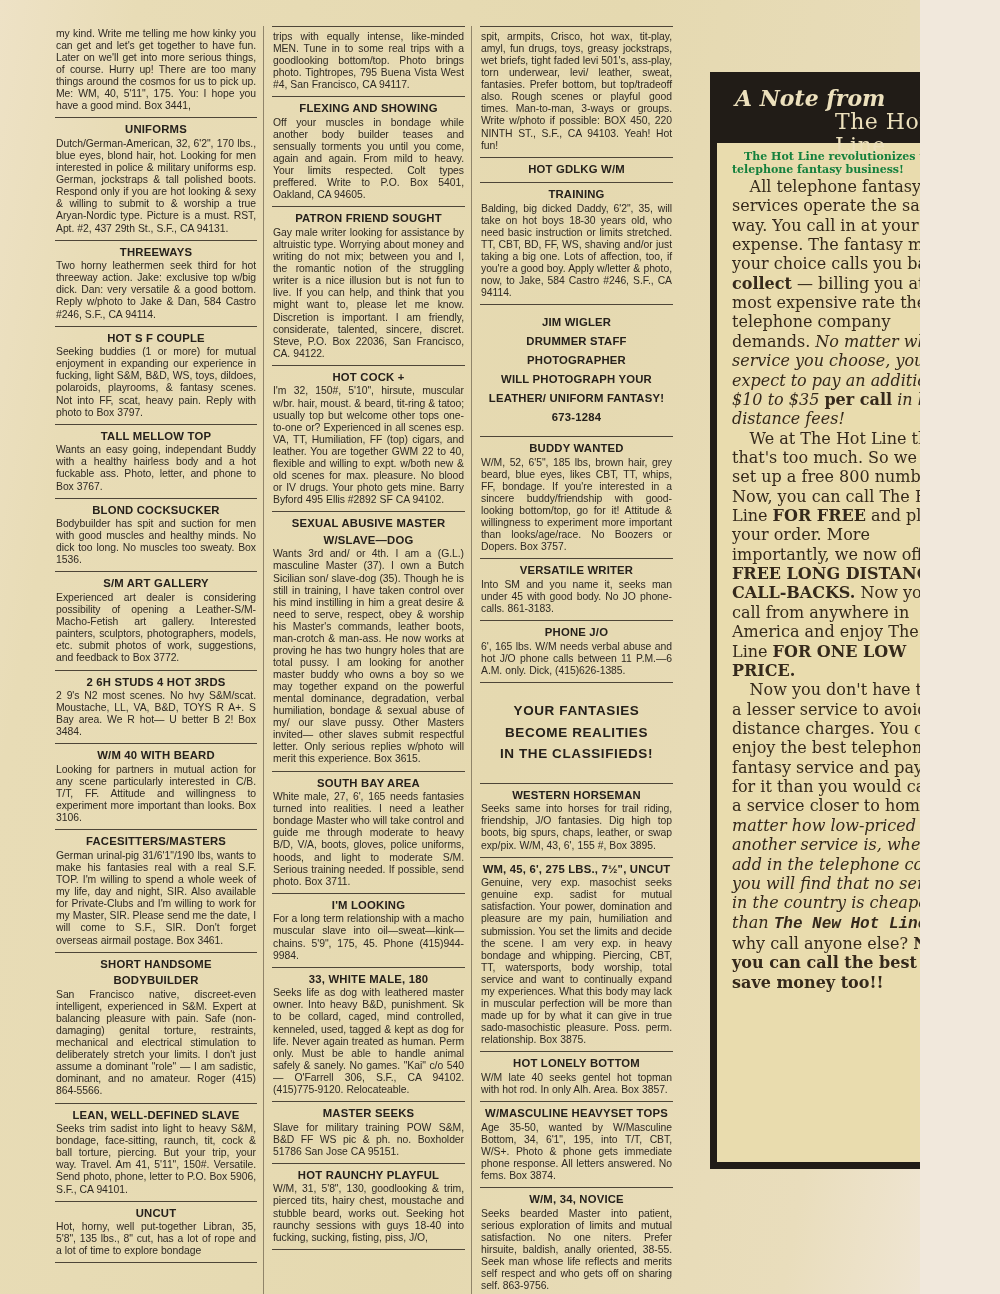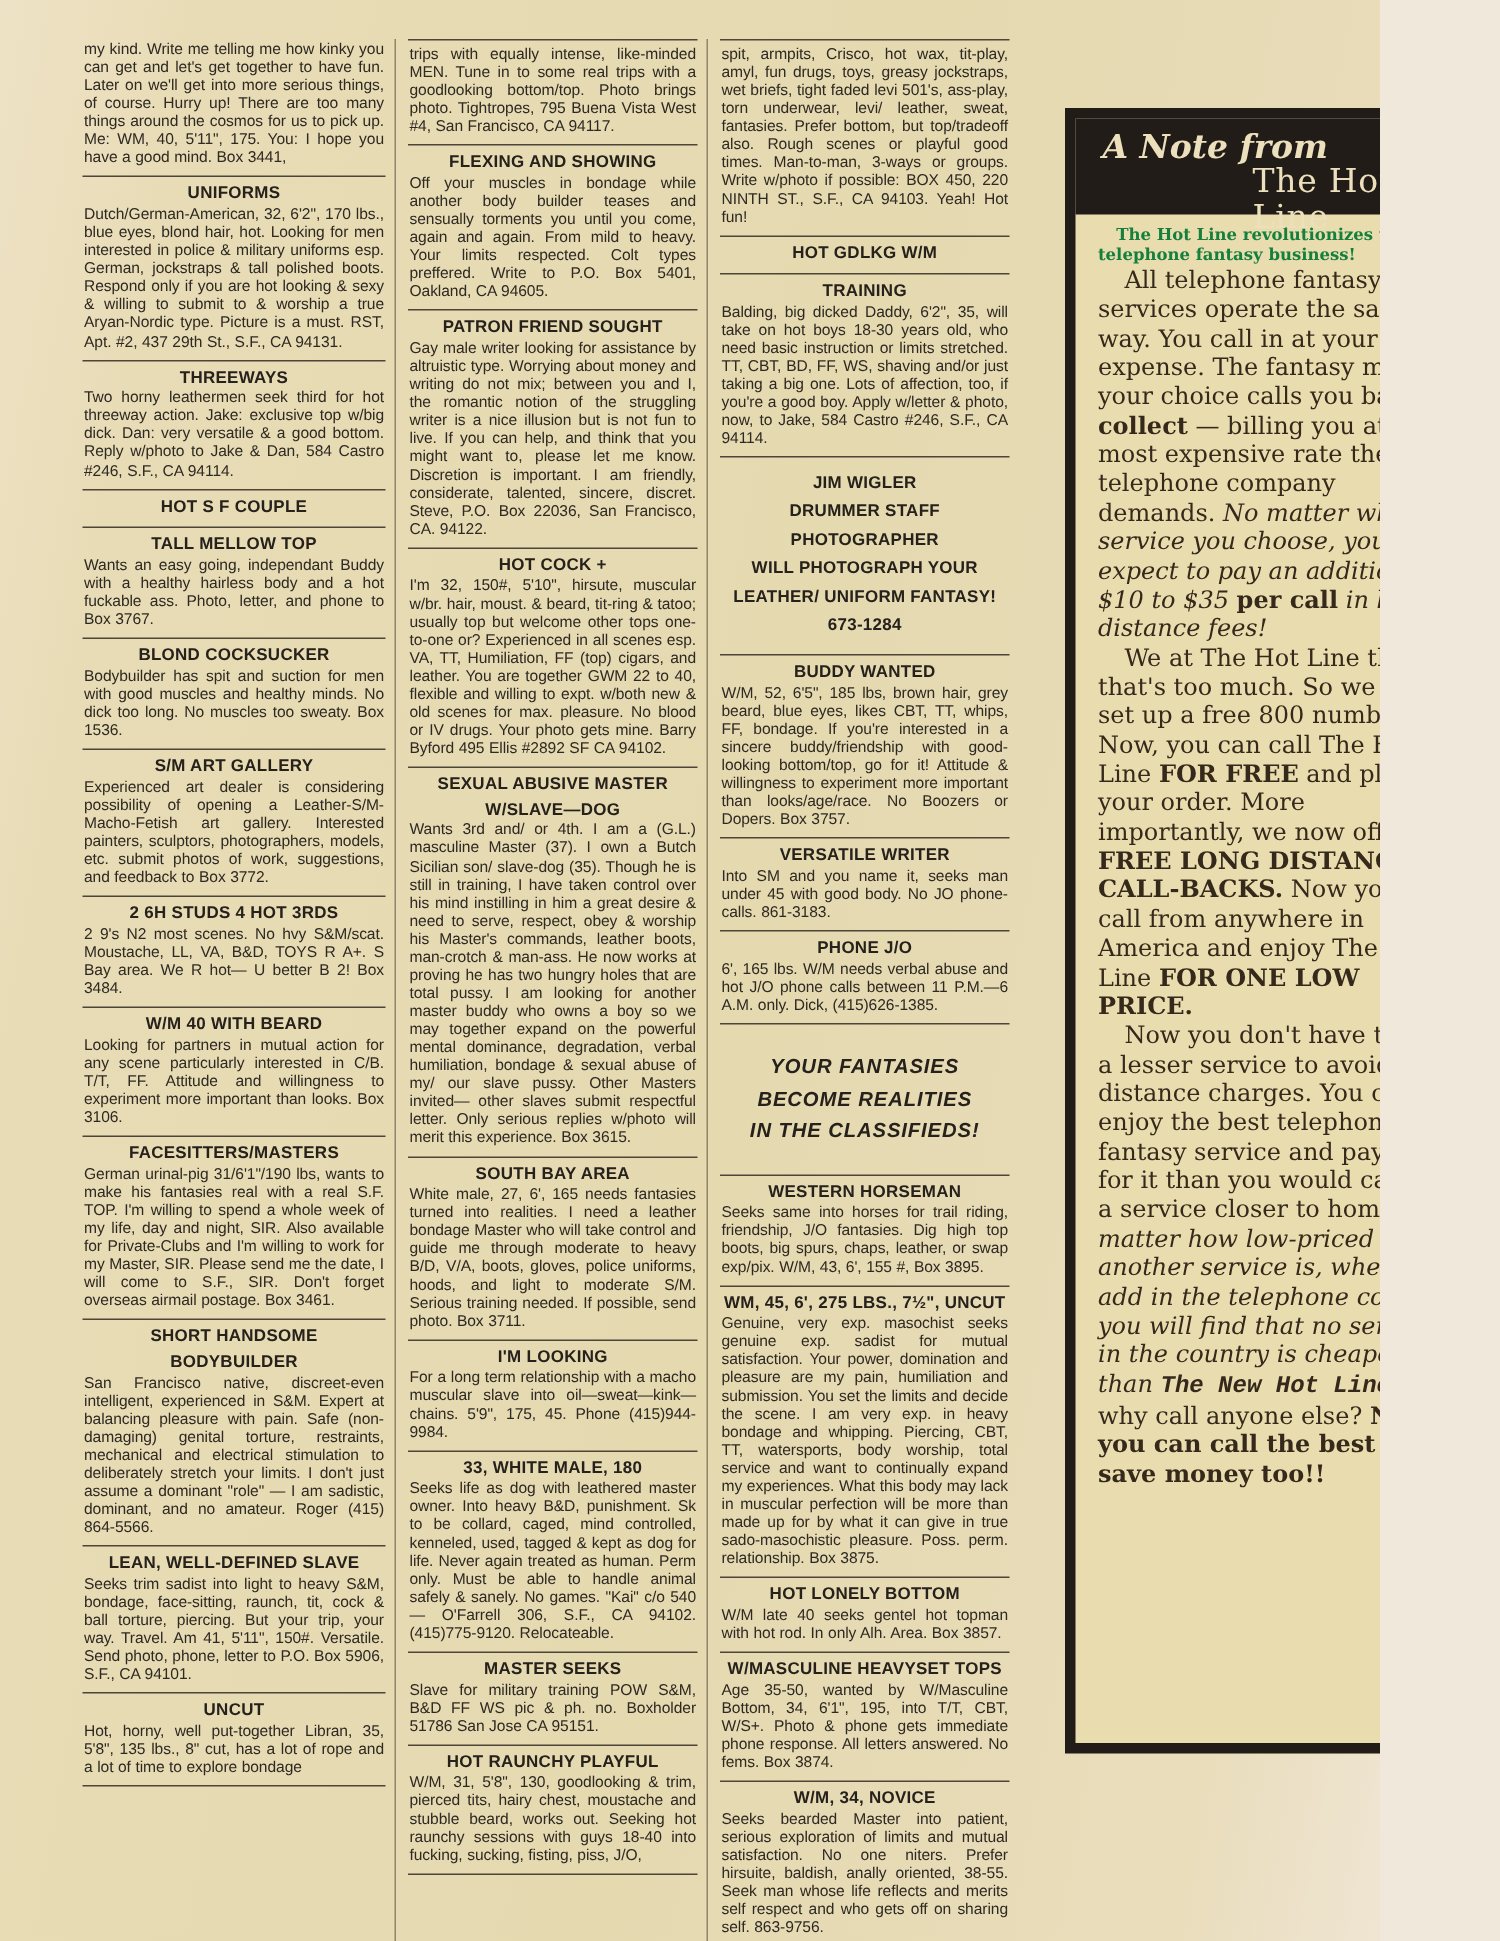--- a/index.html
+++ b/index.html
@@ -16,21 +16,21 @@
   .ad.top-rule{border-top:1px solid #4d4538;padding-top:4px;}
   .ad-heading{
     font-weight:bold;text-align:center;font-size:11.3px;line-height:1.3;
     letter-spacing:.2px;margin:2px 0 1px;color:#26211b;
   }
   .ad-body{
     font-size:10.4px;line-height:1.16;text-align:justify;letter-spacing:-.05px;
     word-spacing:.02em;color:#2e2922;
   }
   .ad.promo{padding:16px 0 18px;}
-  .ad.promo .ad-heading{font-size:13.5px;line-height:1.45;letter-spacing:.6px;font-style:italic;}
+  .ad.promo .ad-heading{font-size:13.5px;line-height:1.45;letter-spacing:.6px;}
   .ad.block-lines{padding:7px 0 9px;}
   .ad.block-lines .ad-heading{line-height:1.5;}
   
   .arrow-block{
     position:absolute;left:918px;top:40px;width:82px;height:104px;background:#211c17;
     clip-path:polygon(0 36%,52% 0,100% 0,100% 100%,0 100%);
   }
   .hotline{
     position:absolute;left:710px;top:72px;width:282px;height:1097px;
     border:7px solid #211c17;background:#e9dcae;box-sizing:border-box;
@@ -68,20 +68,21 @@
         <div class="ad">
           <div class="ad-heading">UNIFORMS</div>
           <div class="ad-body">Dutch/German-American, 32, 6'2", 170 lbs., blue eyes, blond hair, hot. Looking for men interested in police &amp; military uniforms esp. German, jockstraps &amp; tall polished boots. Respond only if you are hot looking &amp; sexy &amp; willing to submit to &amp; worship a true Aryan-Nordic type. Picture is a must. RST, Apt. #2, 437 29th St., S.F., CA 94131.</div>
         </div>
         <div class="ad">
           <div class="ad-heading">THREEWAYS</div>
           <div class="ad-body">Two horny leathermen seek third for hot threeway action. Jake: exclusive top w/big dick. Dan: very versatile &amp; a good bottom. Reply w/photo to Jake &amp; Dan, 584 Castro #246, S.F., CA 94114.</div>
         </div>
         <div class="ad">
           <div class="ad-heading">HOT S F COUPLE</div>
+          <div class="ad-body">Seeking buddies (1 or more) for mutual enjoyment in expanding our experience in fucking, light S&amp;M, B&amp;D, WS, toys, dildoes, polaroids, playrooms, &amp; fantasy scenes. Not into FF, scat, heavy pain. Reply with photo to Box 3797.</div>
         </div>
         <div class="ad">
           <div class="ad-heading">TALL MELLOW TOP</div>
           <div class="ad-body">Wants an easy going, independant Buddy with a healthy hairless body and a hot fuckable ass. Photo, letter, and phone to Box 3767.</div>
         </div>
         <div class="ad">
           <div class="ad-heading">BLOND COCKSUCKER</div>
           <div class="ad-body">Bodybuilder has spit and suction for men with good muscles and healthy minds. No dick too long. No muscles too sweaty. Box 1536.</div>
         </div>
         <div class="ad">

